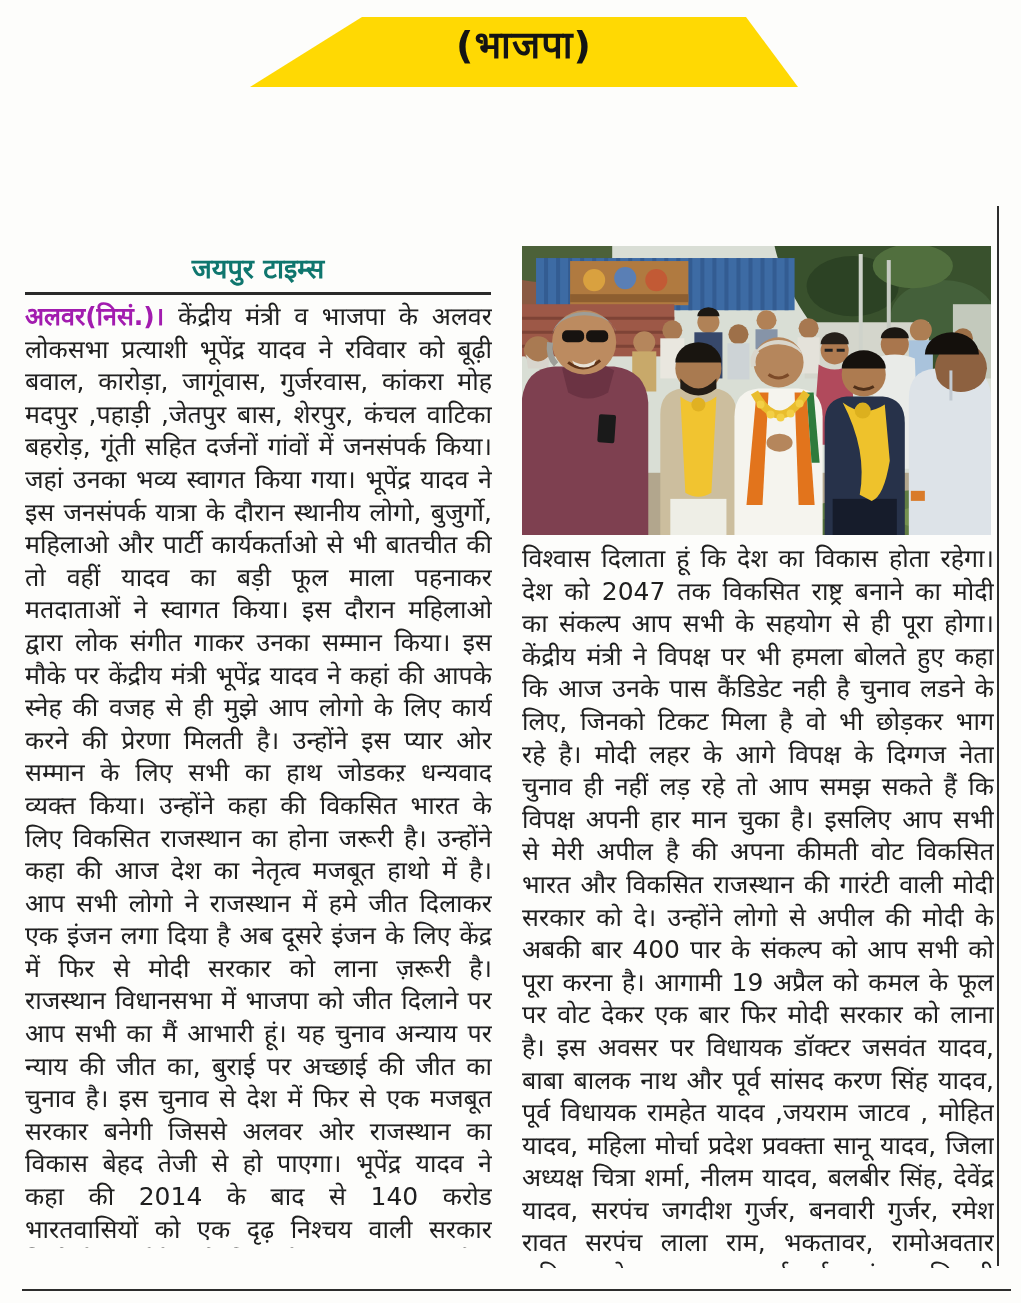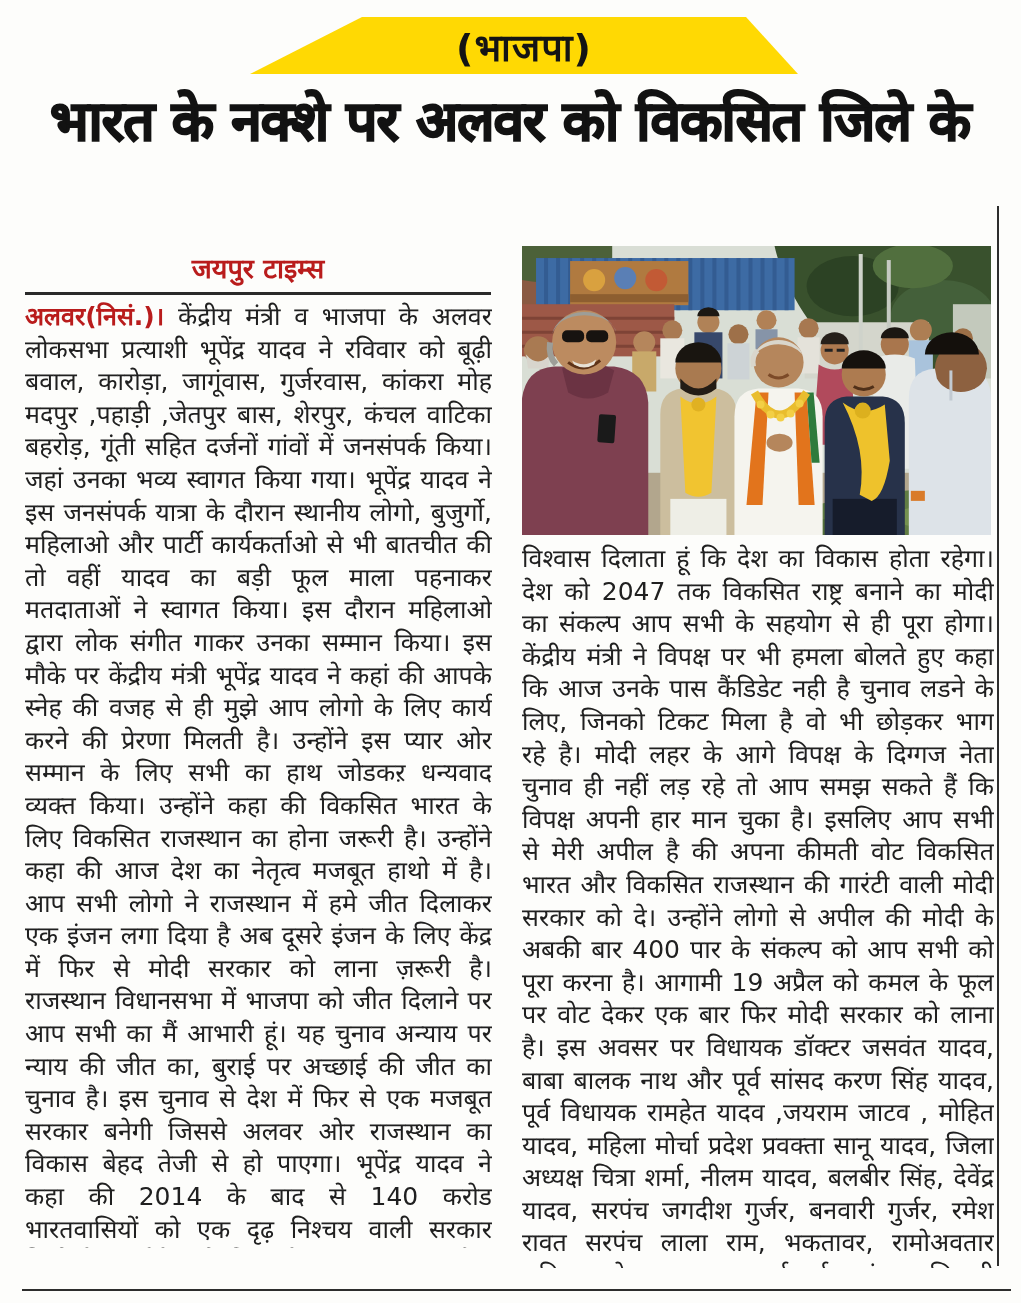--- a/index.html
+++ b/index.html
@@ -11,24 +11,24 @@
     background: #fdfdfb;
     font-family: "DejaVu Sans", sans-serif;
     color: #1e1e1e;
     overflow: hidden;
   }
 
   
   .kicker {
     position: absolute;
     left: 250px; top: 17px;
-    width: 548px; height: 57px;
+    width: 548px; height: 70px;
     background: #ffd903;
     clip-path: polygon(112px 0, calc(100% - 52px) 0, 100% 100%, 0 100%);
-    display: flex; align-items: center; justify-content: center;
+    display: flex; align-items: flex-start; justify-content: center;
   }
   .kicker span {
     font-size: 38px;
     font-weight: bold;
     color: #141414;
     letter-spacing: 1px;
   }
 
   
   .headline {
@@ -45,21 +45,21 @@
   }
 
   
   .byline {
     position: absolute;
     left: 25px; top: 249px;
     width: 466px;
     text-align: center;
     font-size: 27px;
     font-weight: bold;
-    color: #b91c1c;
+    color: #0f766e;
   }
   .byline-rule {
     position: absolute;
     left: 25px; top: 292px;
     width: 466px; height: 3px;
     background: #2a2a2a;
   }
 
   
   .col {
@@ -67,21 +67,21 @@
     text-align: justify;
     font-size: 25px;
     line-height: 32.6px;
     font-weight: 500;
     color: #202020;
     overflow: hidden;
     word-spacing: 1px;
   }
   .col-left  { left: 25px;  top: 301px; width: 467px; height: 947px; }
   .col-right { left: 522px; top: 543px; width: 472px; height: 725px; }
-  .lead { font-weight: bold; color: #b91c1c; }
+  .lead { font-weight: bold; color: #a21caf; }
 
   
   .photo {
     position: absolute;
     left: 522px; top: 246px;
     width: 469px; height: 289px;
     overflow: hidden;
     background: #d9ded7;
   }
   .photo svg { display: block; width: 100%; height: 100%; }
@@ -101,21 +101,20 @@
   }
 </style>
 </head>
 <body>
 
 <div class="kicker">
   <span>(भाजपा)</span>
 </div>
 
 <div class="headline">
-  <div>भारत के नक्शे पर अलवर को विकसित जिले के</div>
 </div>
 
 <div class="byline">जयपुर टाइम्स</div>
 <div class="byline-rule"></div>
 
 <div class="photo">
   <svg viewBox="0 0 468 288" preserveAspectRatio="none">
 
     <rect x="0" y="0" width="468" height="288" fill="#d9ded5"></rect>
 

